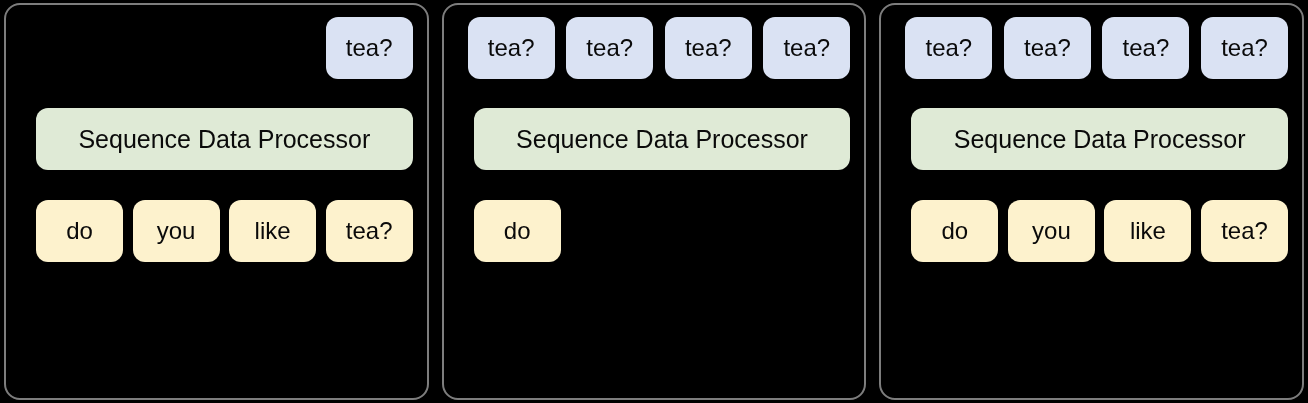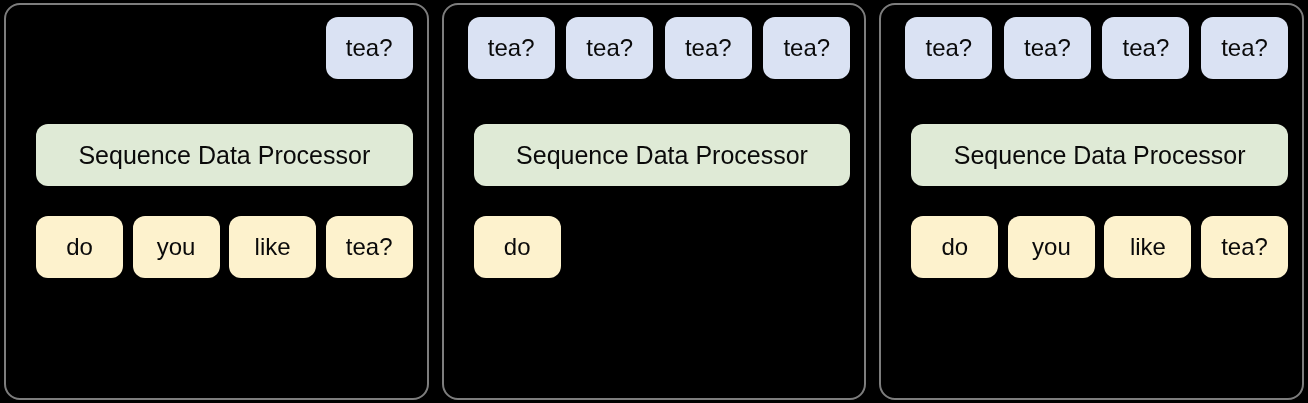--- a/index.html
+++ b/index.html
@@ -29,21 +29,21 @@
     overflow: hidden;
   }
   .row {
     display: flex;
     justify-content: space-between;
     height: 62px;
   }
   .row.outputs { margin-top: 12px; }
   .row.outputs.align-right { justify-content: flex-end; }
   .row.outputs.tight { padding-left: 10px; }
-  .row.processor-row { margin-top: 45px; padding-left: 16px; }
+  .row.processor-row { margin-top: 29px; padding-left: 16px; }
   .row.inputs { margin-top: 30px; padding-left: 16px; }
   .token {
     width: 87px;
     height: 62px;
     border-radius: 12px;
     display: flex;
     align-items: center;
     justify-content: center;
     font-size: 24px;
     line-height: 1;

